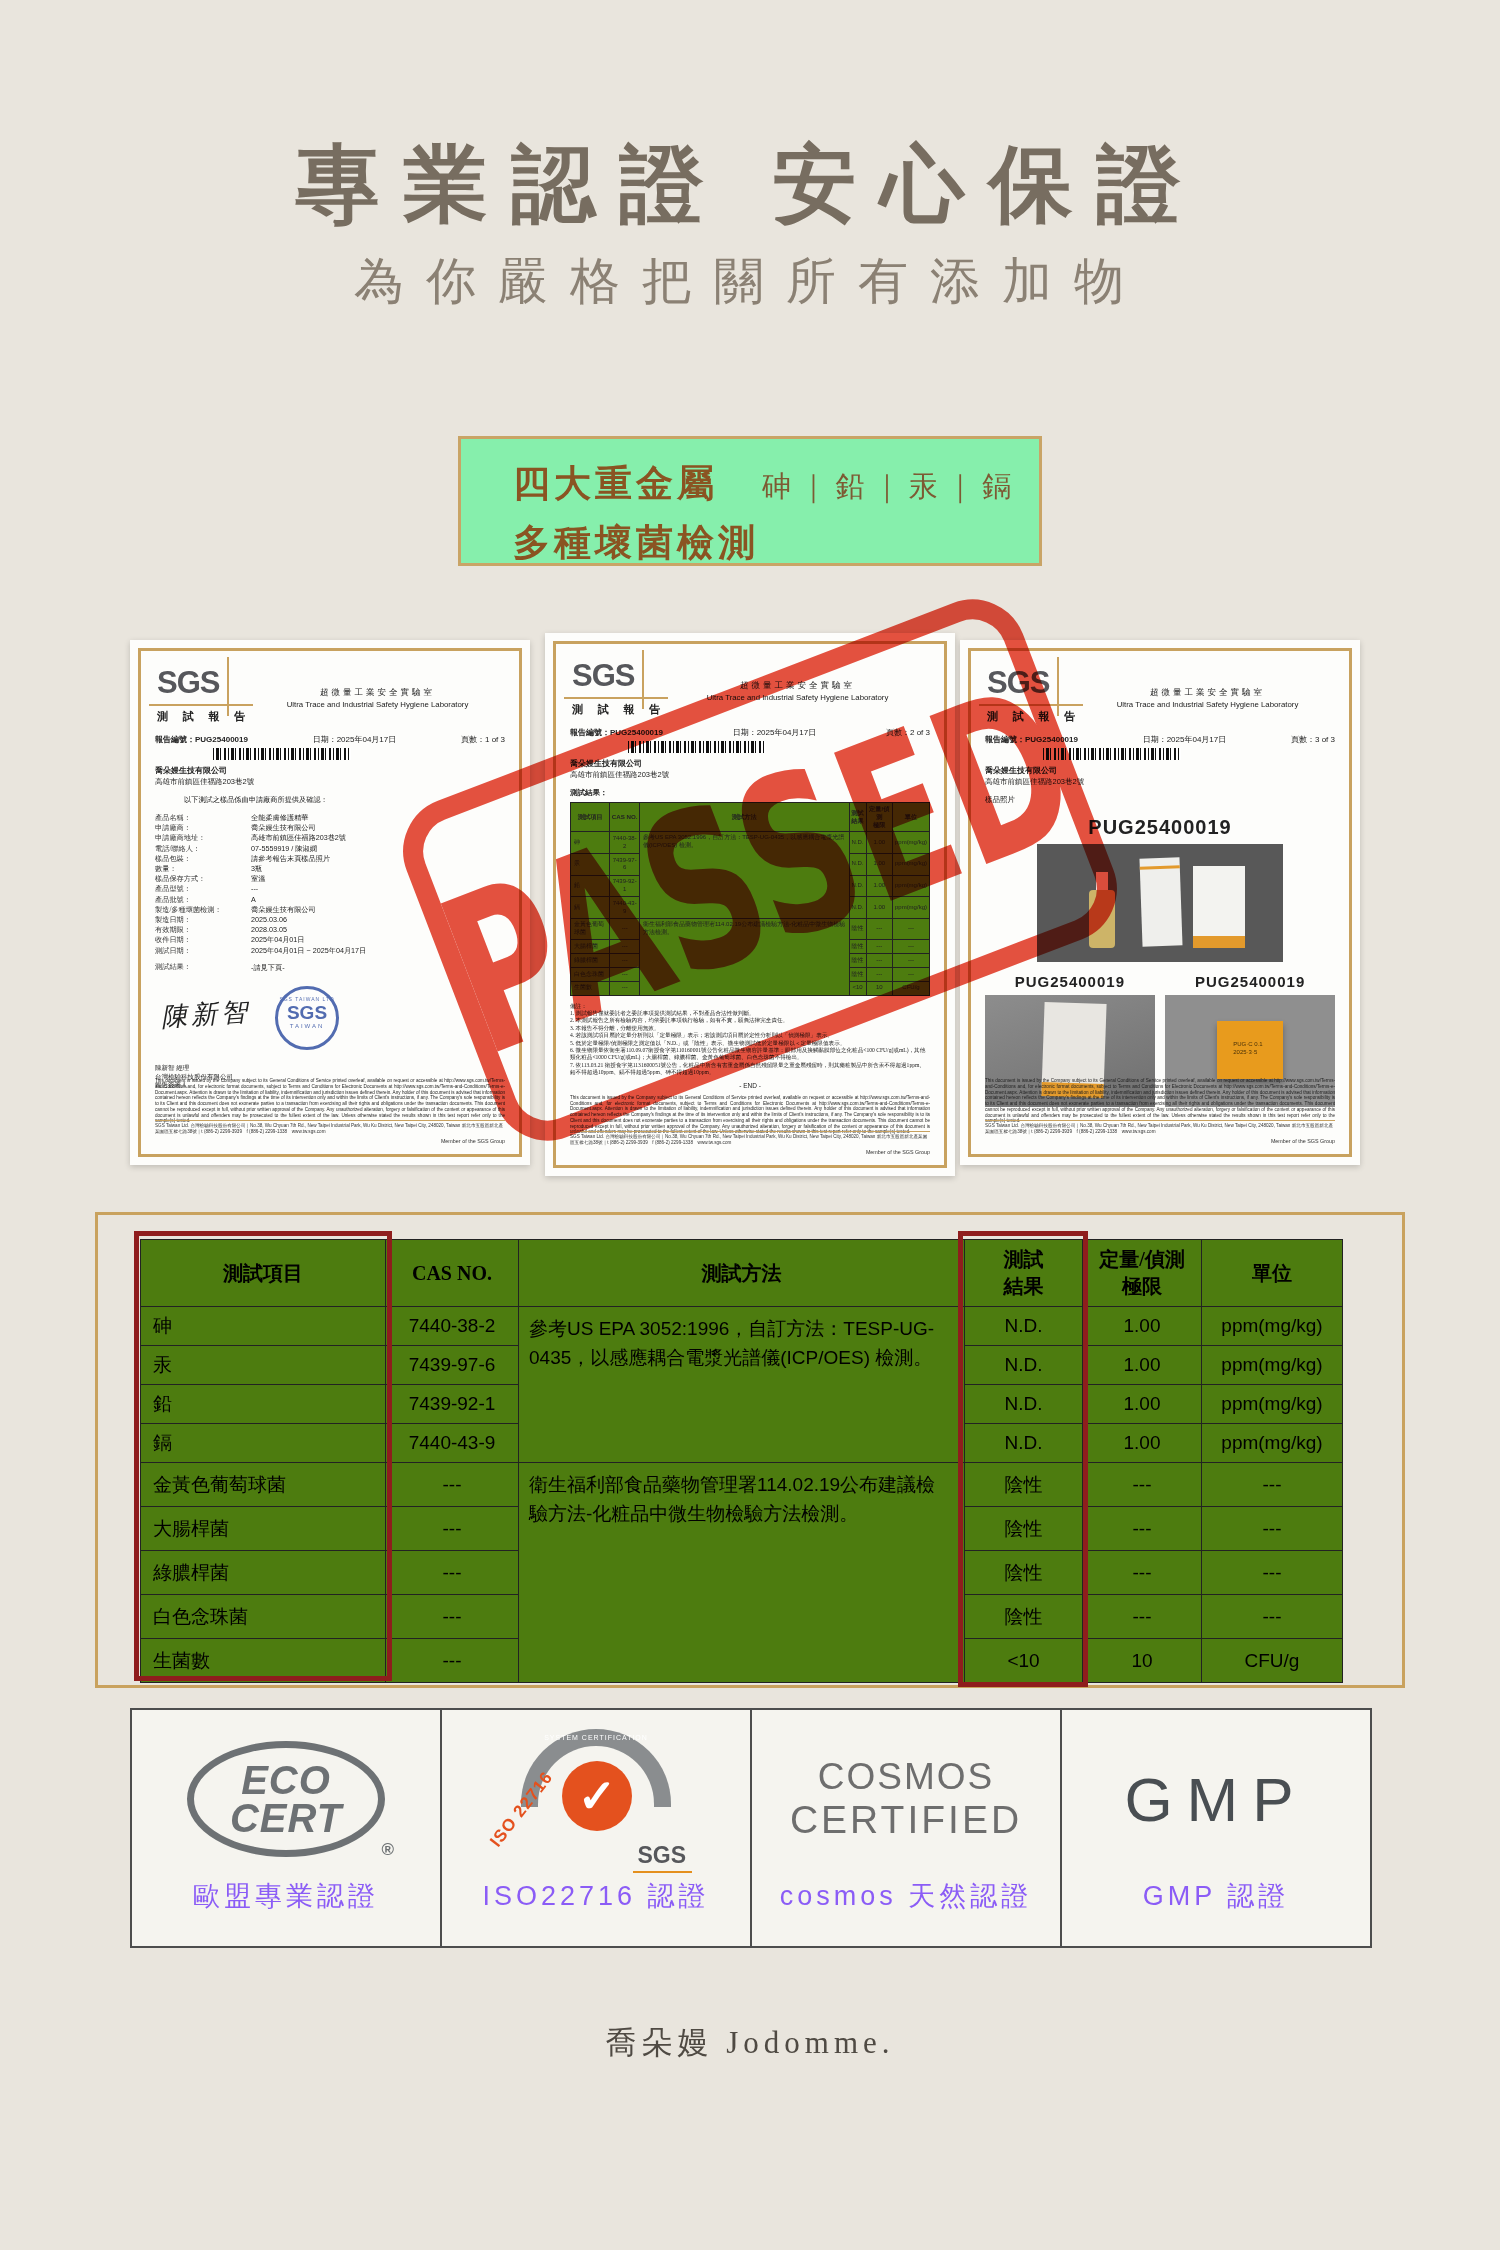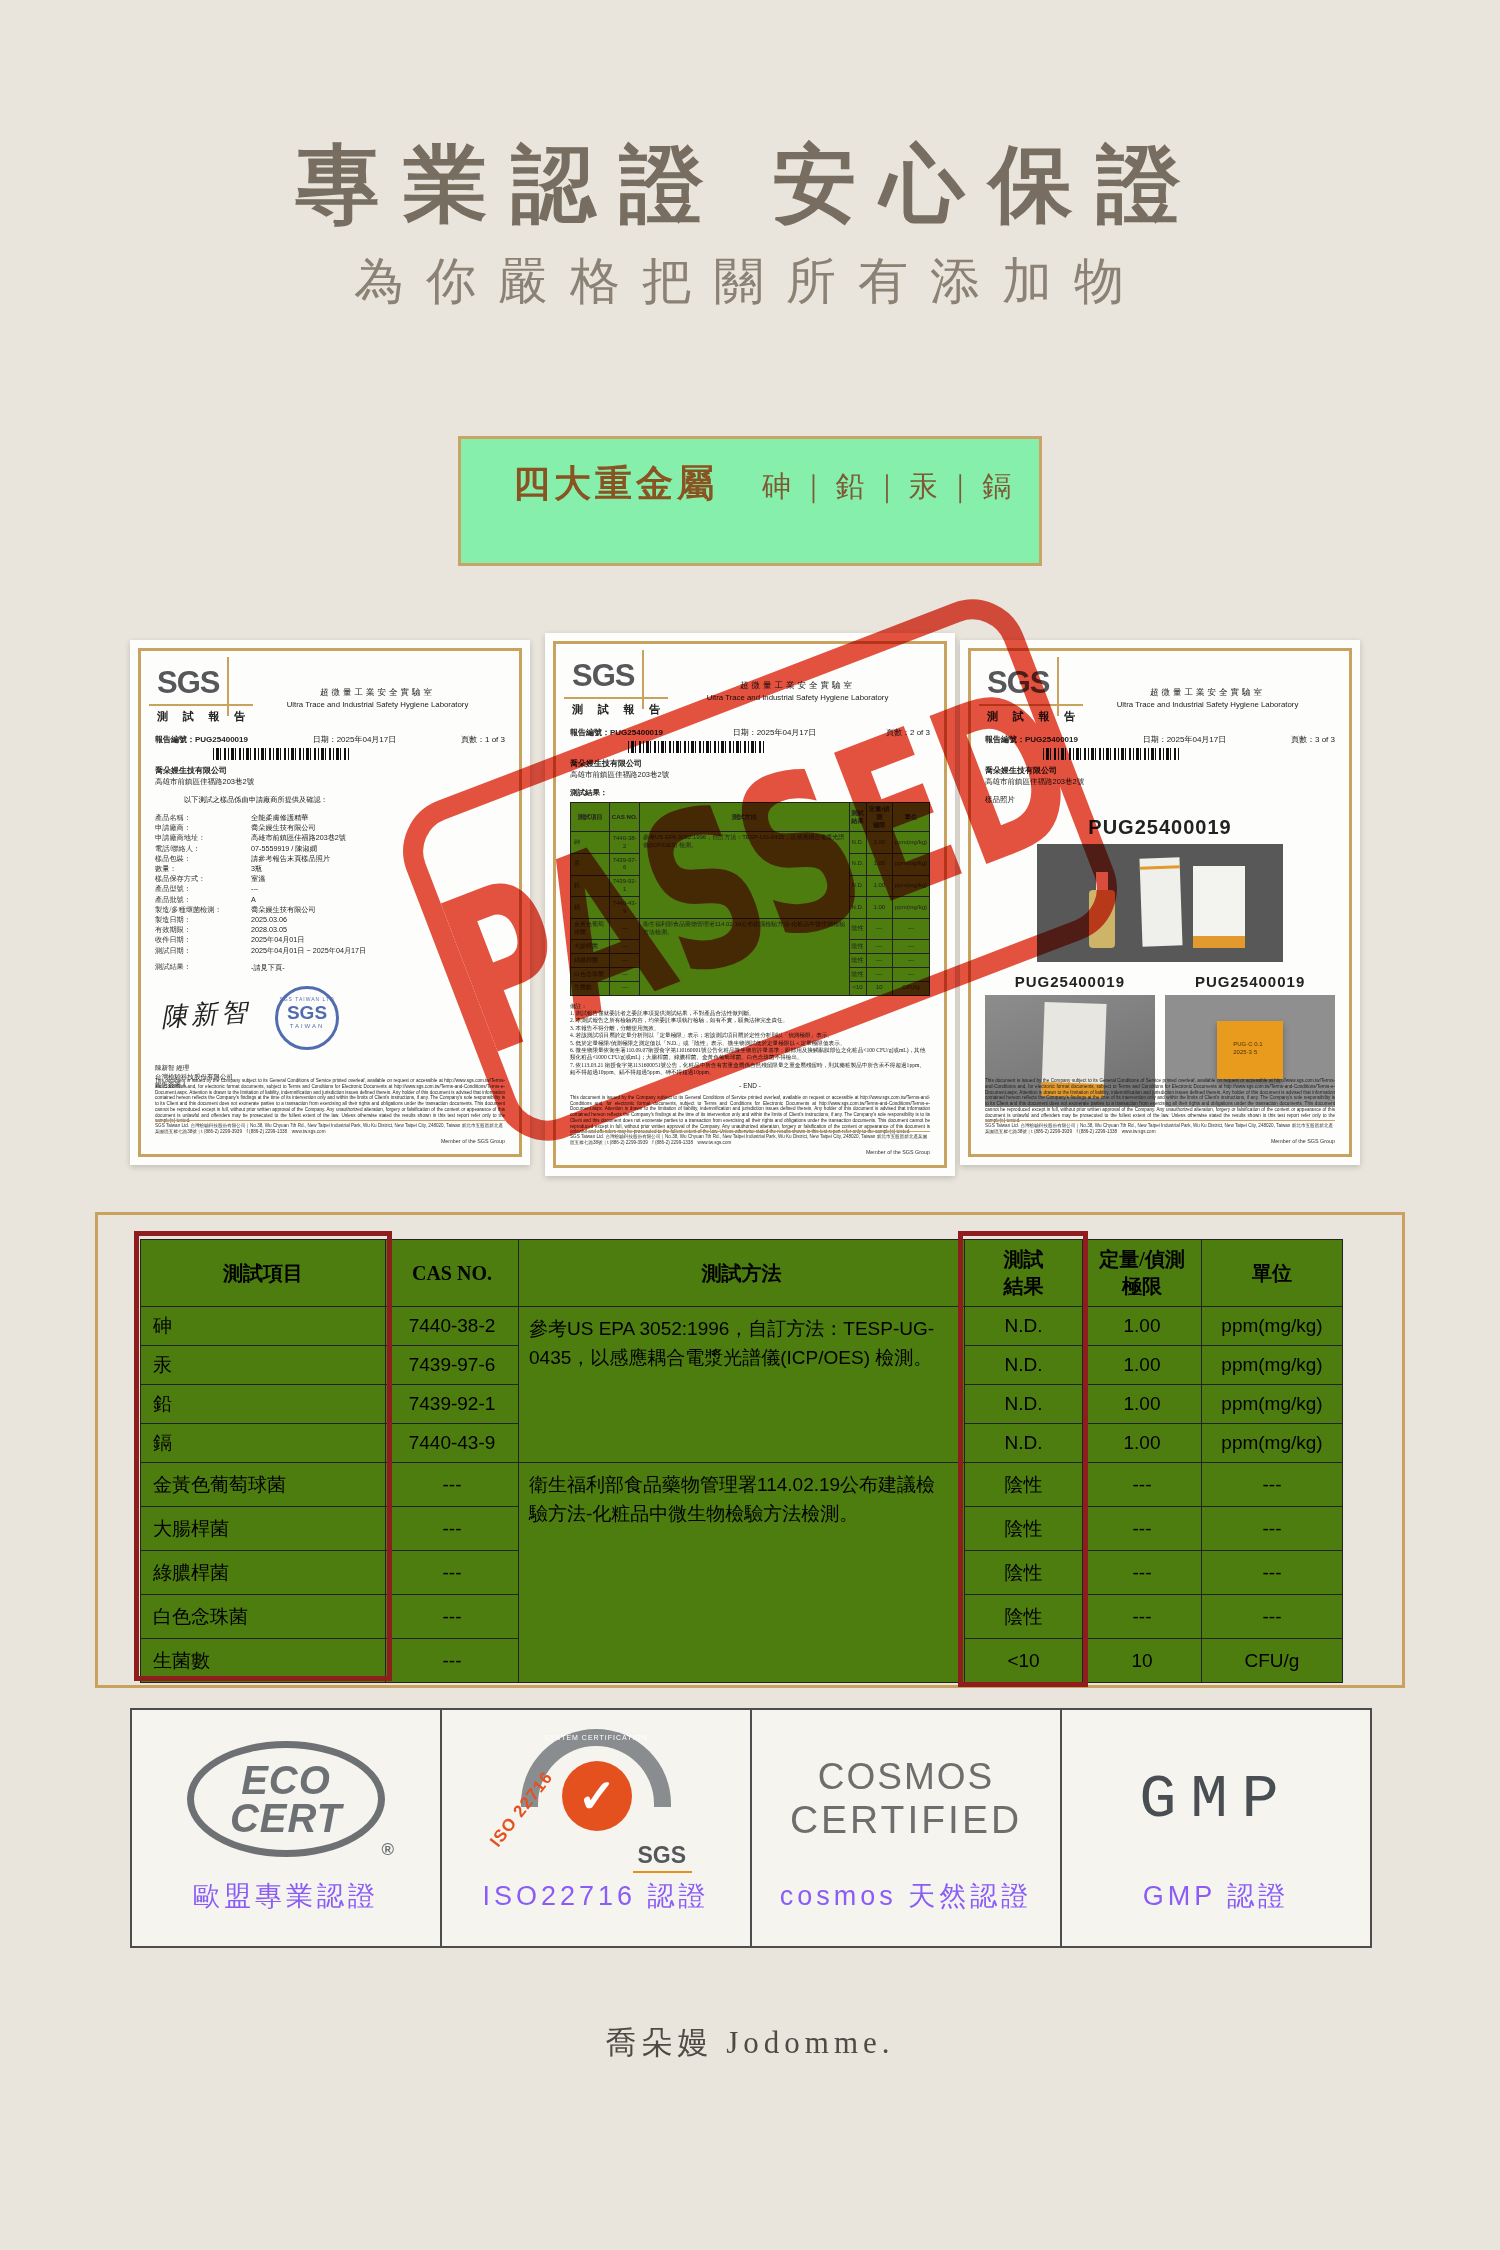--- a/index.html
+++ b/index.html
@@ -144,38 +144,41 @@
     color:#fff; letter-spacing:1px; }
   .iso-circle { position:absolute; left:76px; top:38px; width:70px; height:70px; border-radius:50%;
     background:#e4511e; color:#fff; display:flex; align-items:center; justify-content:center;
     font-size:46px; font-weight:700; }
   .iso-num { position:absolute; left:8px; top:112px; color:#e4511e; font-weight:700; font-size:17px;
     transform:rotate(-52deg); transform-origin:left center; letter-spacing:1px; }
   .iso-sgs { position:absolute; right:14px; bottom:2px; font-size:23px; font-weight:700; color:#56575b;
     border-bottom:2px solid #e4901e; padding:0 6px 2px 4px; }
   .cosmos-l1 { font-size:37px; color:#6e6e6e; letter-spacing:2px; font-weight:500; }
   .cosmos-l2 { font-size:39px; color:#6e6e6e; letter-spacing:3px; font-weight:500; }
-  .gmp-mark { font-family:Liberation Mono, monospace; font-size:62px; letter-spacing:14px; color:#494e52; }
+  .gmp-mark { font-family:Liberation Sans, sans-serif; font-size:62px; letter-spacing:14px; color:#494e52; }
 
   
   .brand-footer { position:absolute; top:2022px; left:0; width:100%; text-align:center;
     font-family:"Liberation Serif", serif; font-size:31px; letter-spacing:5px; color:#4f4a43; }
 </style>
 </head>
 <body>
 
 <div class="page">
 
   <div class="title">專業認證 安心保證</div>
   <div class="subtitle">為你嚴格把關所有添加物</div>
 
   <div class="metal-box">
     <div class="mb-line1">
       <span class="mb-big">四大重金屬</span>
       <span class="mb-metals">砷｜鉛｜汞｜鎘</span>
+    </div>
+    <div class="mb-line2">
+      <span class="mb-big">多種壞菌檢測</span>
     </div>
   </div>
 
   <div class="cert" id="cert1">
     <div class="cert-frame">
       <div class="cert-head">
         <span class="sgs-logo">SGS</span>
         <div class="lab-block">
           <div class="lab-zh">超微量工業安全實驗室</div>
           <div class="lab-en">Ultra Trace and Industrial Safety Hygiene Laboratory</div>

